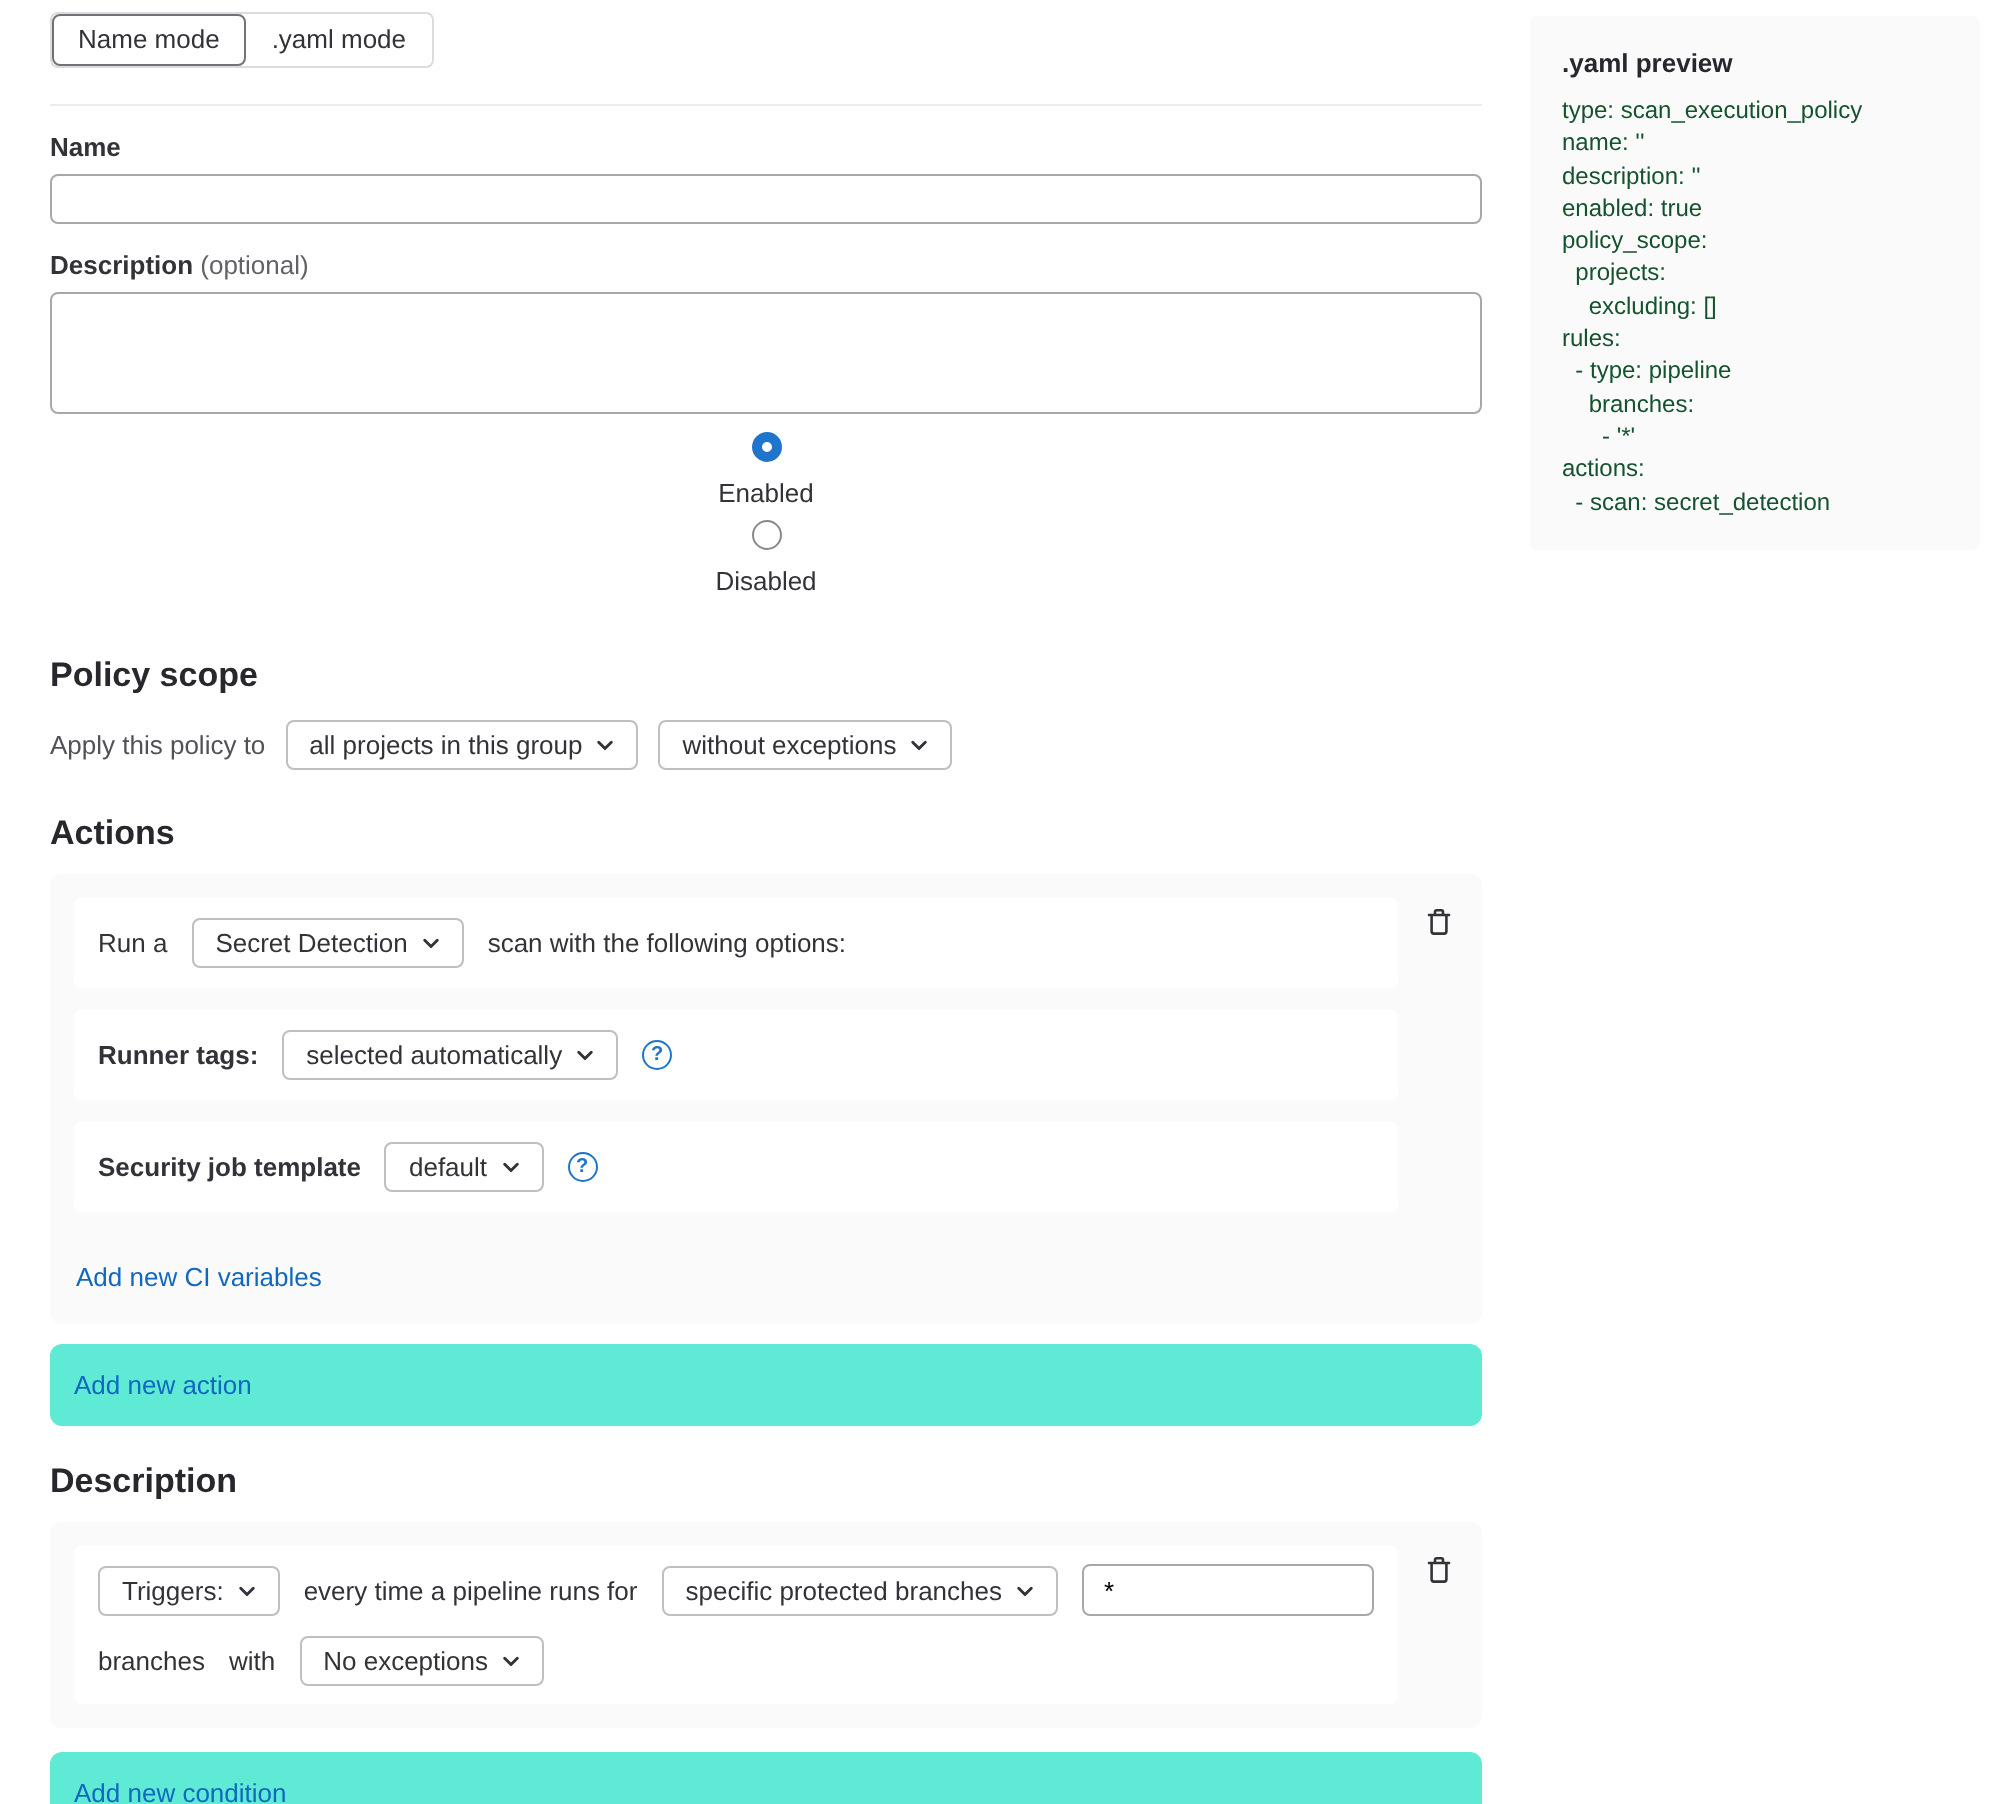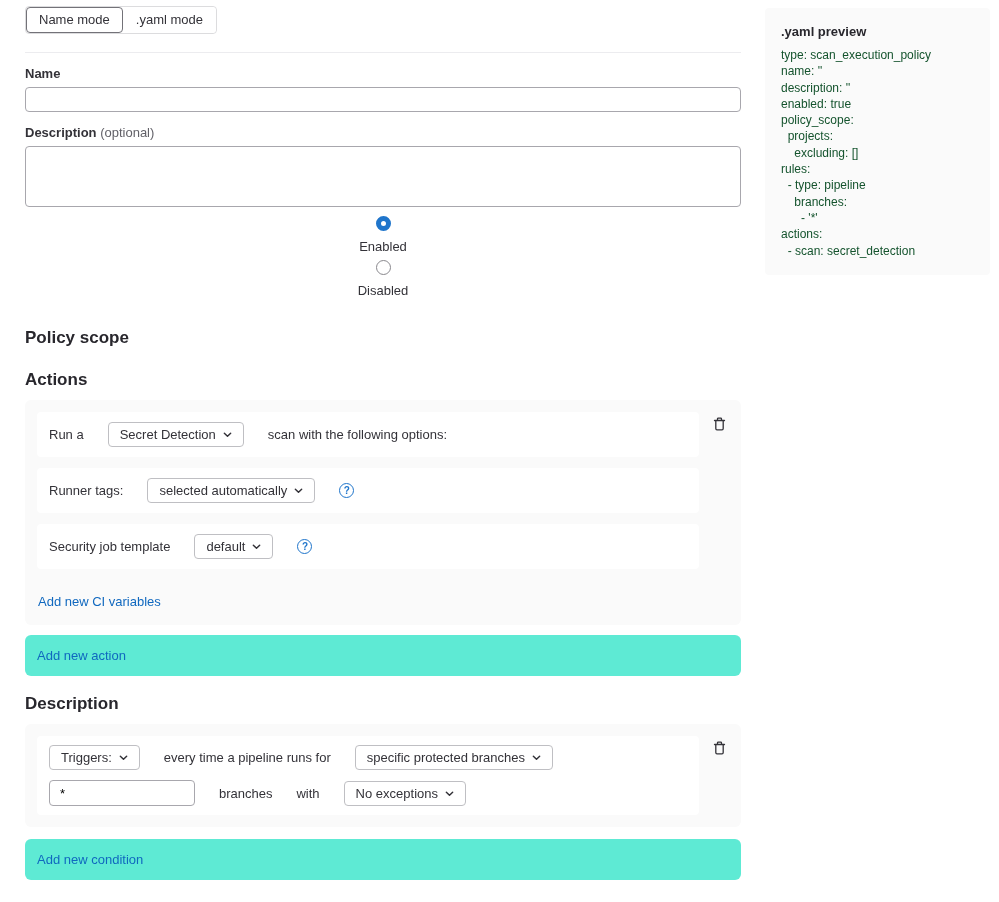--- a/index.html
+++ b/index.html
@@ -118,26 +118,26 @@
   .trash-btn svg { display: block; }
   .trash-btn path { stroke: #333238; stroke-width: 1.3; fill: none; stroke-linecap: round; stroke-linejoin: round; }
 
   .white-row {
     background: #fff;
     border-radius: 4px;
     min-height: 45px;
     display: flex;
     align-items: center;
     flex-wrap: wrap;
-    gap: 24px;
+    gap: 12px;
     row-gap: 10px;
     padding: 9px 12px;
     margin-bottom: 11px;
   }
-  .white-row .bold { font-weight: normal; }
+  .white-row .bold { font-weight: bold; }
 
   .help-icon {
     width: 15px; height: 15px;
     border-radius: 50%;
     border: 1.5px solid #1f75cb;
     color: #1f75cb;
     font-size: 10px;
     font-weight: bold;
     display: inline-flex;
     align-items: center;
@@ -221,20 +221,35 @@
       <span class="radio checked"></span>
       <span class="radio-label">Enabled</span>
     </div>
     <div class="radio-row">
       <span class="radio"></span>
       <span class="radio-label">Disabled</span>
     </div>
 
     
     <h2 class="section">Policy scope</h2>
+    <div class="apply-row">
+      <span>Apply this policy to</span>
+      <button class="dd">
+        <span>all projects in this group</span>
+        <svg class="chev" viewBox="0 0 10 10">
+            <path d="M1.5 3.5 L5 7 L8.5 3.5"></path>
+          </svg>
+      </button>
+      <button class="dd">
+        <span>without exceptions</span>
+        <svg class="chev" viewBox="0 0 10 10">
+            <path d="M1.5 3.5 L5 7 L8.5 3.5"></path>
+          </svg>
+      </button>
+    </div>
 
     
     <h2 class="section" style="margin-top:22px">Actions</h2>
 
     <div class="card">
       <div class="card-content">
         <div class="white-row">
           <span>Run a</span>
           <button class="dd">
             <span>Secret Detection</span>

